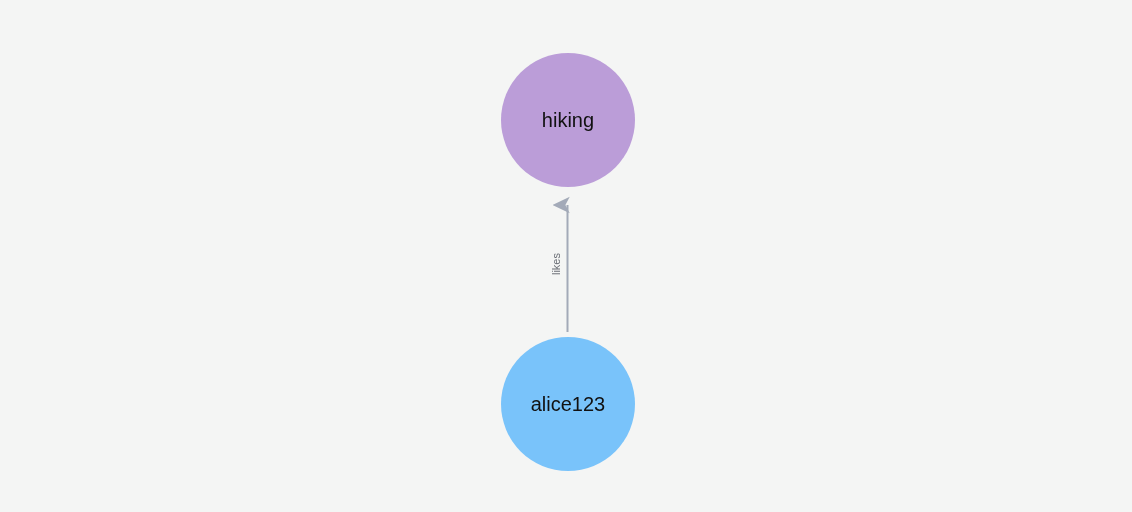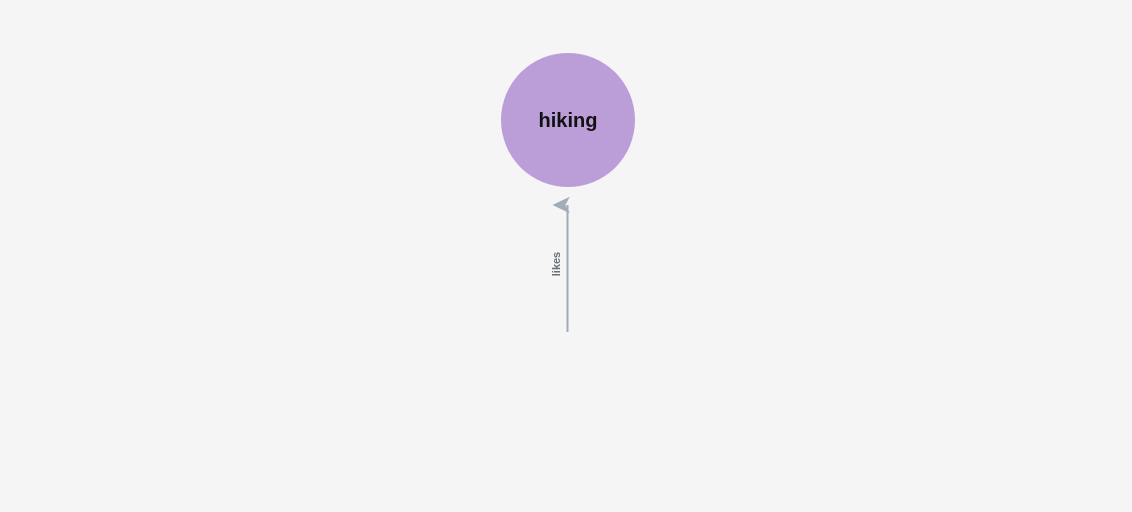--- a/index.html
+++ b/index.html
@@ -11,21 +11,20 @@
     height: 512px;
     background: #f4f5f4;
     font-family: "Liberation Sans", sans-serif;
     overflow: hidden;
   }
   #graph-canvas {
     position: relative;
     width: 1132px;
     height: 512px;
     background: #f4f5f4;
-    font-weight: bold;
   }
   .graph-svg {
     position: absolute;
     top: 0;
     left: 0;
     width: 1132px;
     height: 512px;
   }
   .node-circle {
     position: absolute;
@@ -87,14 +86,17 @@
     </defs>
     <line x1="567.5" y1="332" x2="567.5" y2="205" stroke="#a3aab8" stroke-width="2" marker-end="url(#arrow-up)"></line>
   </svg>
 
   <div class="edge-label" id="edge-label-likes">likes</div>
 
   <div class="node-circle" id="node-hiking">
     <span class="node-label">hiking</span>
   </div>
 
+  <div class="node-circle" id="node-alice123">
+    <span class="node-label">alice123</span>
+  </div>
 
 </div>
 
 </body></html>

